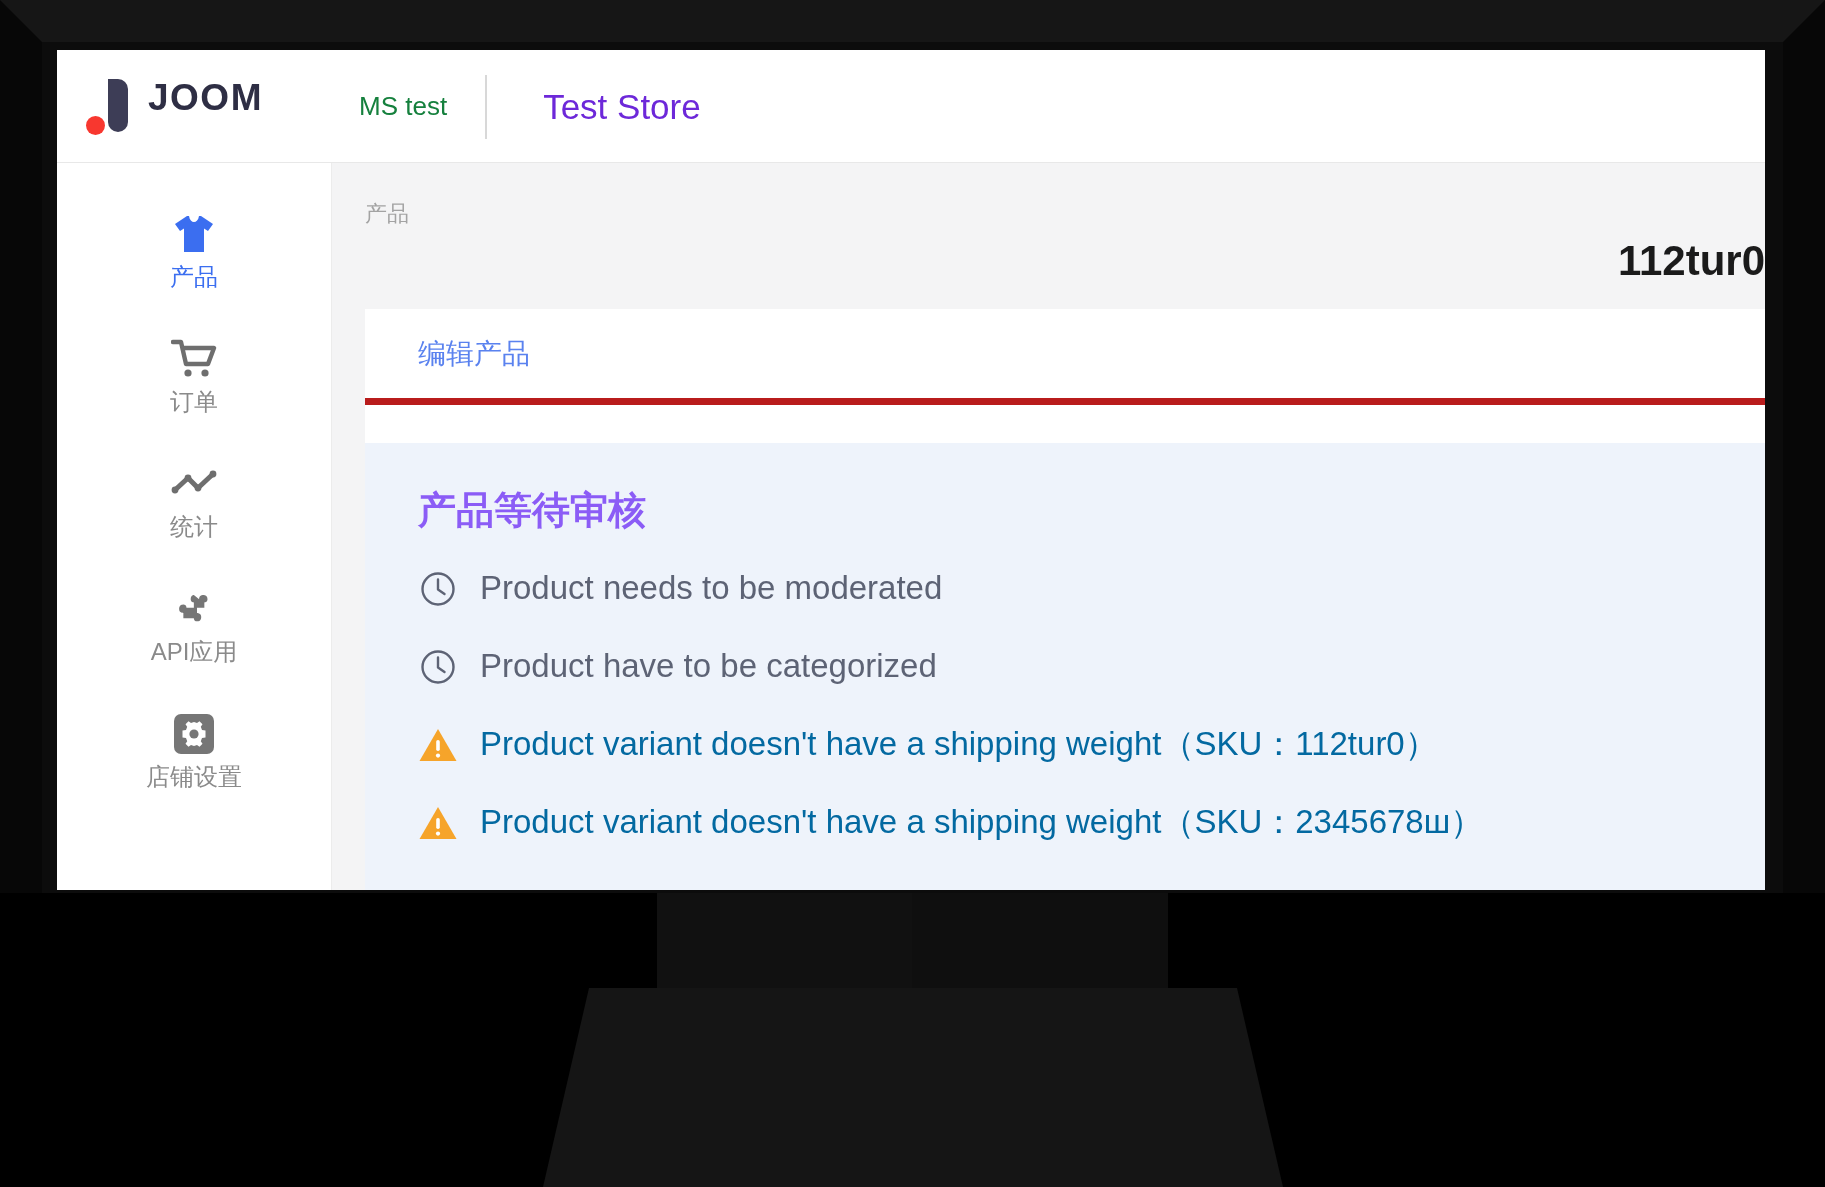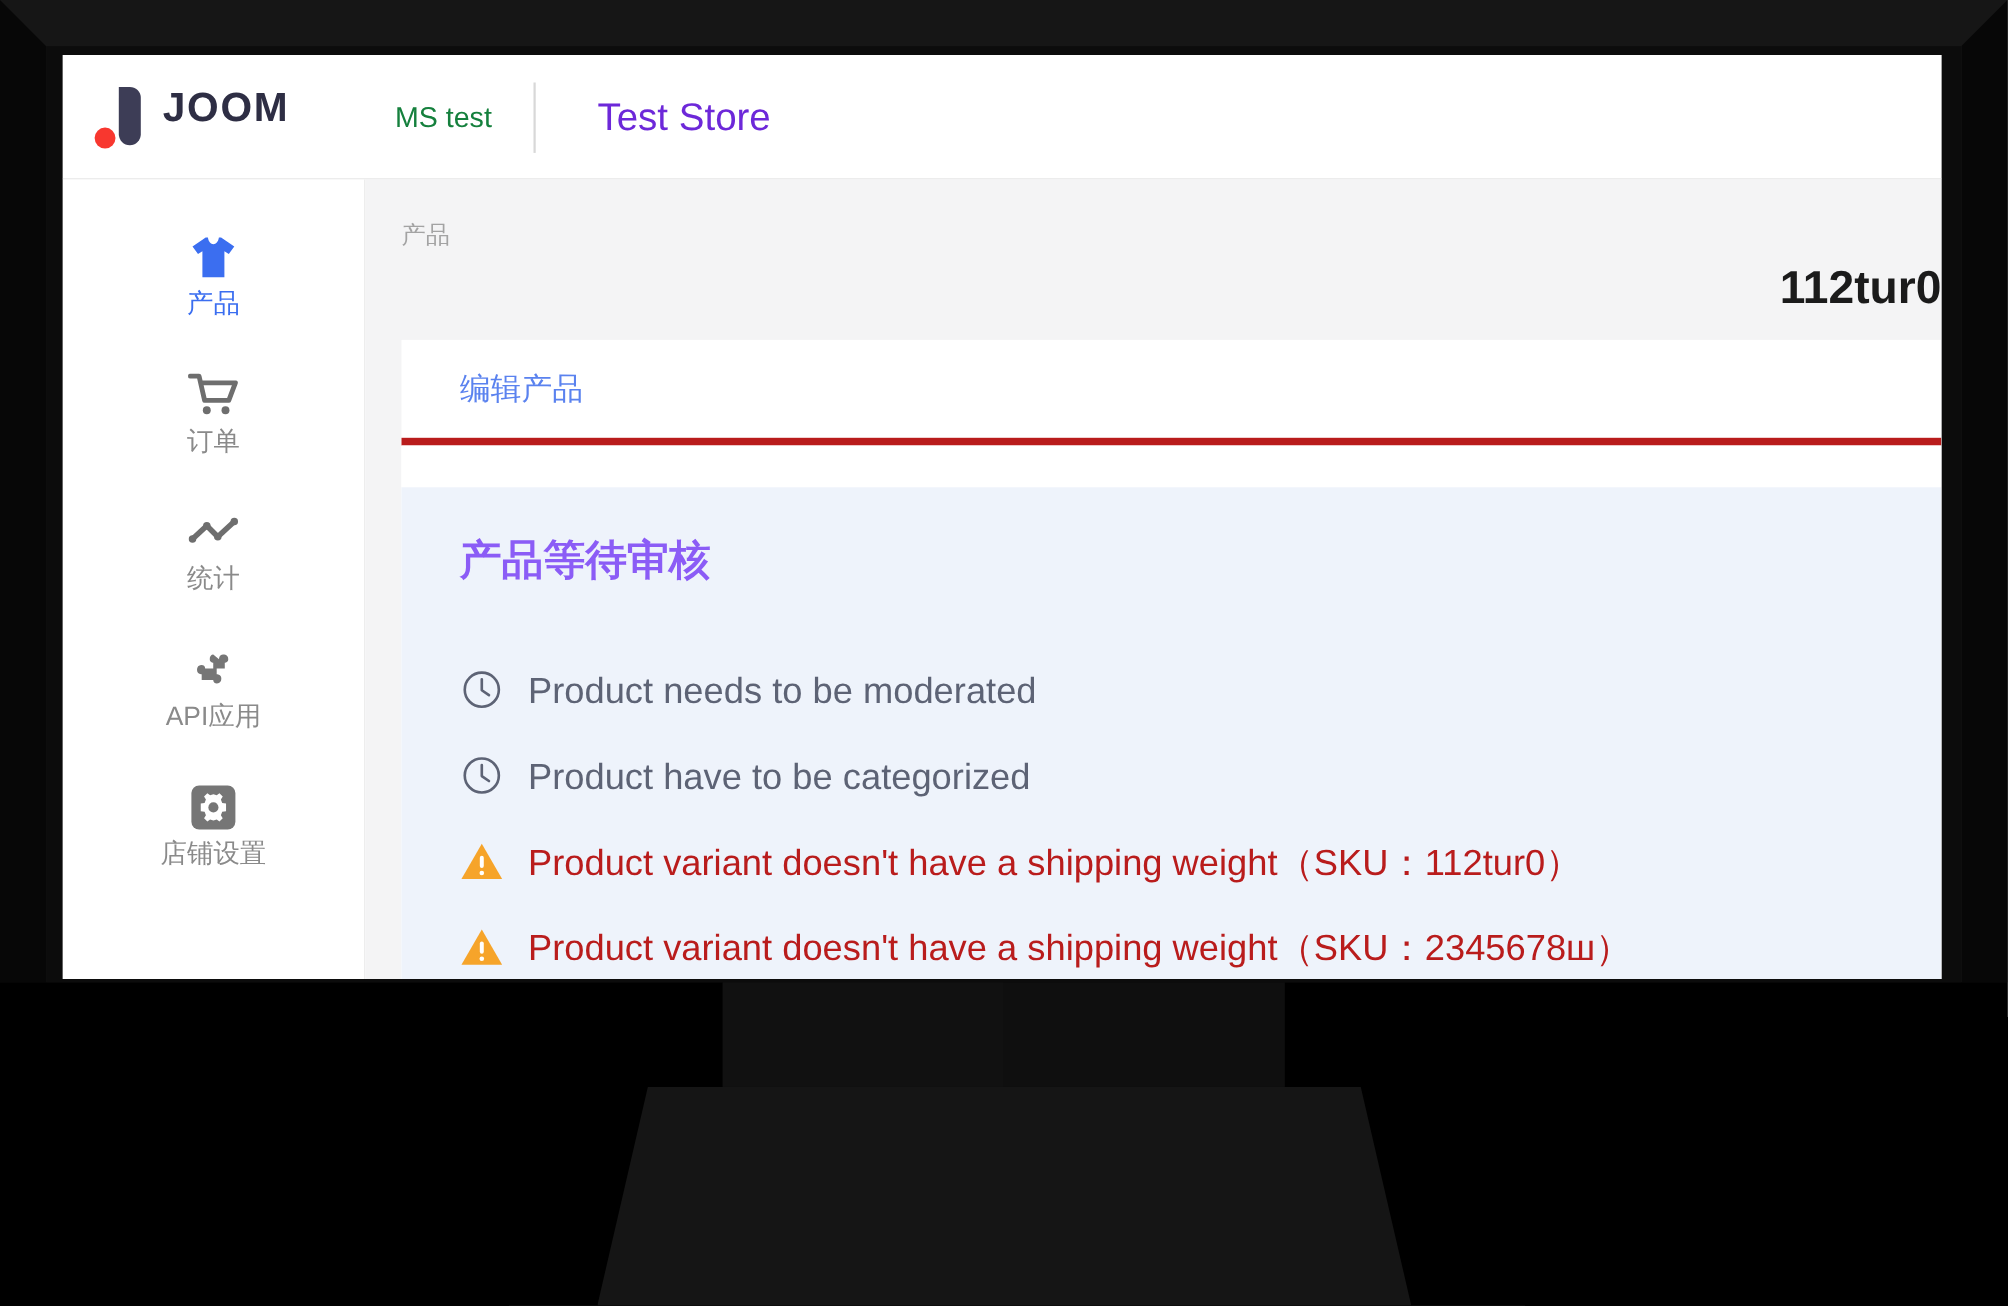--- a/index.html
+++ b/index.html
@@ -234,39 +234,39 @@
   }
   .alert-title {
     font-size: 38px;
     font-weight: bold;
     color: #8b5cf6;
     line-height: 1;
     margin-bottom: 40px;
   }
   .alert-row {
     display: flex;
-    align-items: flex-end;
+    align-items: flex-start;
     gap: 22px;
     height: 78px;
   }
   .alert-ico {
     width: 40px; height: 40px;
     flex: 0 0 40px;
     display: flex;
     align-items: center;
     justify-content: center;
   }
   .alert-ico svg { display: block; }
   .alert-text {
     font-size: 33px;
     line-height: 1.15;
     white-space: nowrap;
   }
   .alert-row.info .alert-text { color: #5d6375; }
-  .alert-row.warn .alert-text { color: #b91c1c; }
+  .alert-row.warn .alert-text { color: #0369a1; }
 </style>
 </head>
 <body>
 
 <div id="monitor-scene">
 
   <div class="monitor-bezel">
     <div class="bezel-bevel-left"></div>
     <div class="bezel-bevel-right"></div>
     <div class="bezel-inner"></div>

